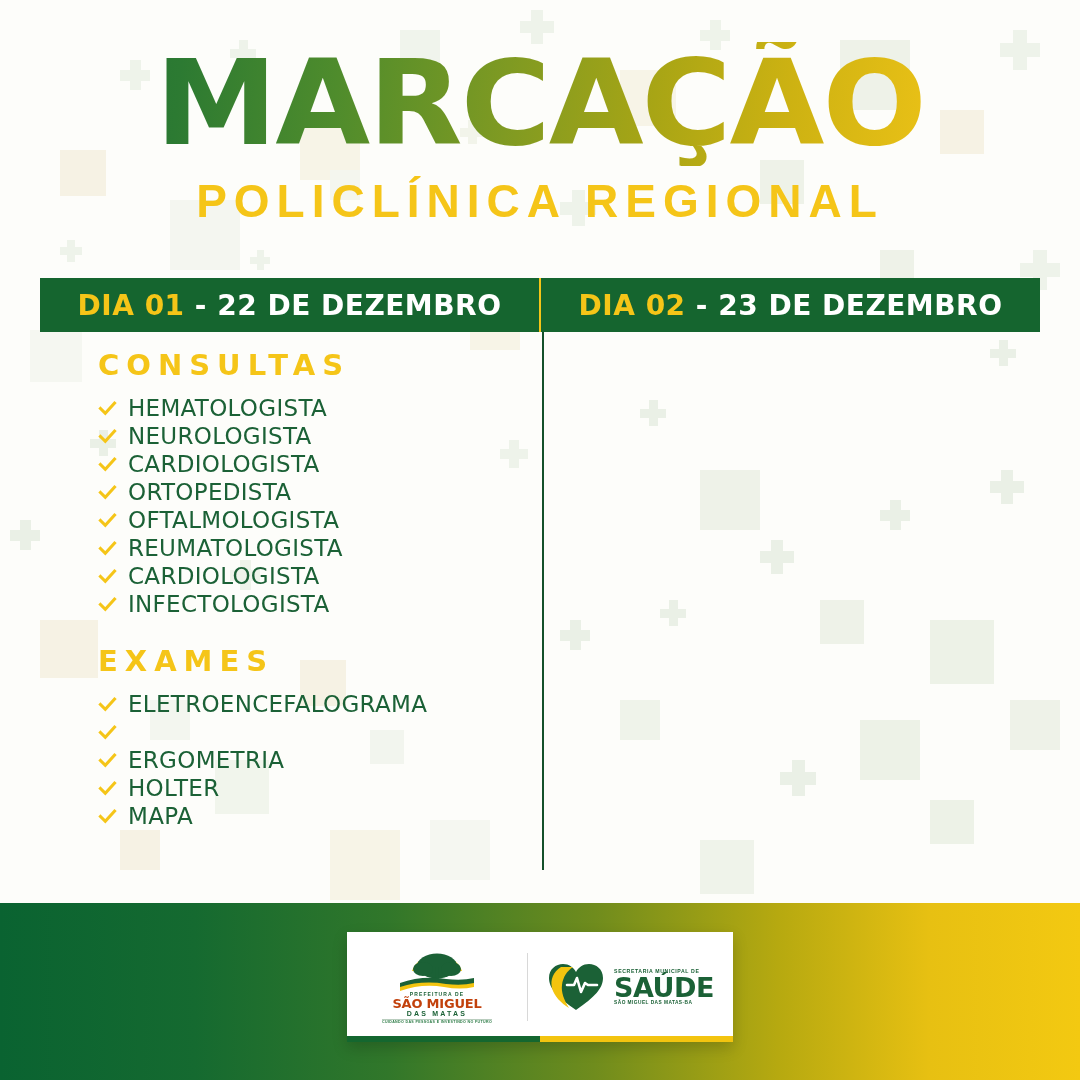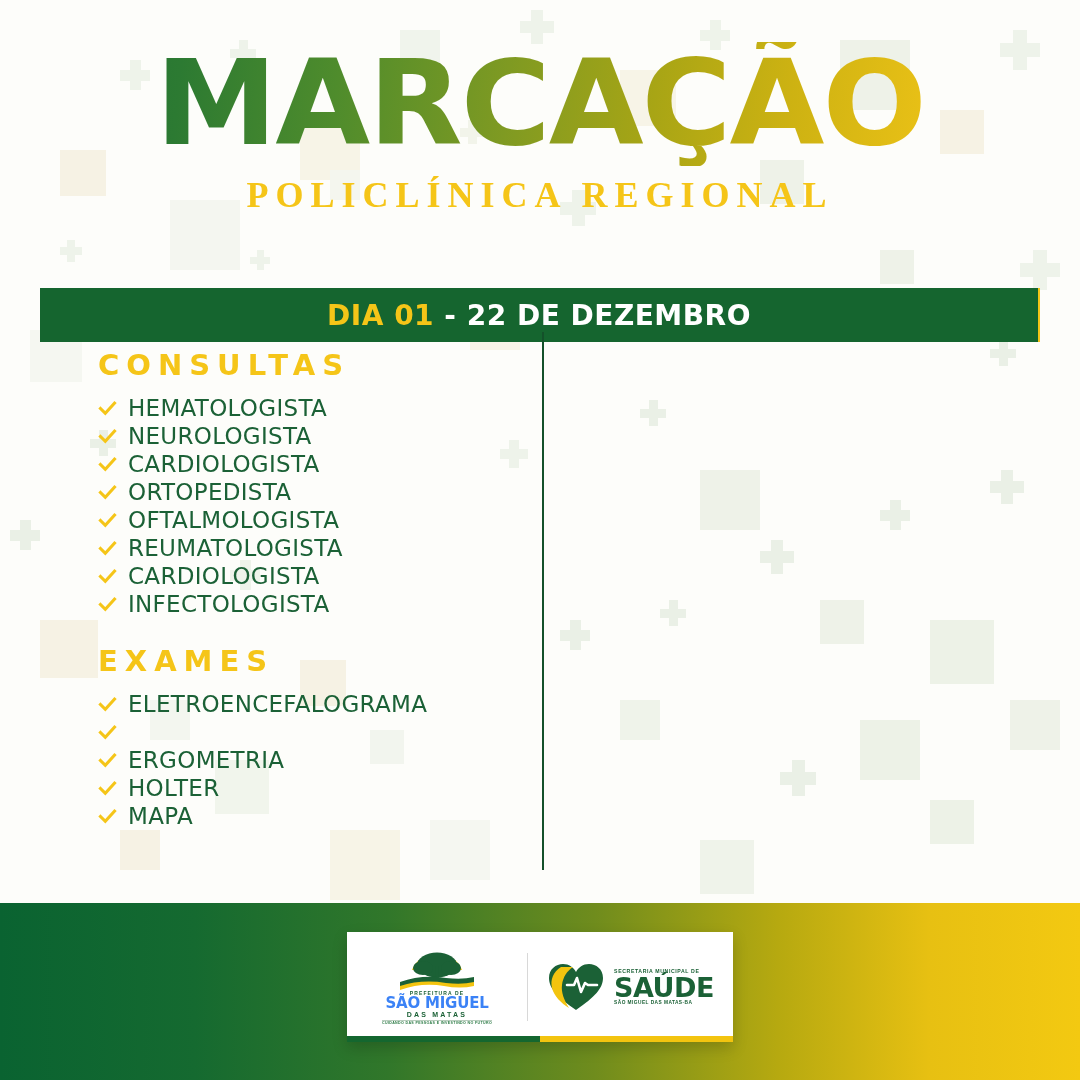--- a/index.html
+++ b/index.html
@@ -44,31 +44,31 @@
        #e8c016 84%,
        #f2c81a 100%);
     -webkit-background-clip:text;
     background-clip:text;
     color:transparent;
     -webkit-text-fill-color:transparent;
     transform:scaleX(1.04);
   }
   .sub-title {
     margin-top:8px;
-    font-family:Liberation Serif, serif;
+    font-family:Liberation Sans, sans-serif;
     font-weight:bold;
-    font-size:36px;
+    font-size:46px;
     letter-spacing:7px;
     color:#f5c518;
   }
 
   
   .day-bar {
     position:absolute;
-    top:288px; left:40px;
+    top:278px; left:40px;
     width:1000px; height:54px;
     background:#15652f;
     z-index:3;
     display:flex;
     align-items:center;
   }
   .day-half {
     flex:1 1 50%;
     text-align:center;
     font-family:"DejaVu Sans", sans-serif;
@@ -178,21 +178,21 @@
     align-items:center; justify-content:center;
     gap:1px;
   }
   .logo-sep { width:1px; height:68px; background:#d8d8d8; }
   .logo-right {
     flex:1; height:100%;
     display:flex; align-items:center; justify-content:center; gap:9px;
   }
   .pref-text { text-align:center; line-height:1; }
   .pref-kicker { font-size:5px; letter-spacing:1.1px; color:#1b6136; font-weight:bold; font-family:"Liberation Sans",sans-serif; }
-  .pref-name   { font-size:15px; letter-spacing:-0.2px; color:#3b82f6; font-weight:bold; font-family:"DejaVu Sans",sans-serif; }
+  .pref-name   { font-size:13px; letter-spacing:-0.2px; color:#c2410c; font-weight:bold; font-family:"DejaVu Sans",sans-serif; }
   .pref-sub    { font-size:7px; letter-spacing:2.2px; color:#1b6136; font-weight:bold; font-family:"Liberation Sans",sans-serif; }
   .pref-tag {
     font-size:3.6px; letter-spacing:0.35px; color:#2a7a44; font-weight:bold;
     font-family:"Liberation Sans",sans-serif;
     border-top:0.8px solid #b9cdbe; padding-top:1.5px; margin-top:1.5px;
   }
   .saude-text { line-height:1; text-align:left; }
   .saude-kicker { font-size:5.2px; letter-spacing:0.6px; color:#1b6136; font-weight:bold; font-family:"Liberation Sans",sans-serif; }
   .saude-name { font-size:27px; letter-spacing:-0.5px; color:#1b6136; font-weight:bold; font-family:"DejaVu Sans",sans-serif; }
   .saude-sub { font-size:4.8px; letter-spacing:0.45px; color:#1b6136; font-weight:bold; font-family:"Liberation Sans",sans-serif; }
@@ -280,20 +280,23 @@
   <div class="title-block">
     <div class="main-title">MARCAÇÃO</div>
     <div class="sub-title">POLICLÍNICA REGIONAL</div>
   </div>
 
   <div class="day-bar">
     <div class="day-half">
       <span class="day-num">DIA 01</span><span> - </span><span>22 DE DEZEMBRO</span>
     </div>
     <div class="bar-divider"></div>
+    <div class="day-half">
+      <span class="day-num">DIA 02</span><span> - </span><span>23 DE DEZEMBRO</span>
+    </div>
   </div>
 
   <div class="col-divider"></div>
 
   <div class="columns">
 
     <div class="col col-left">
       <div class="sect-title">CONSULTAS</div>
       <ul class="items" id="consultas-1">
           <li>

